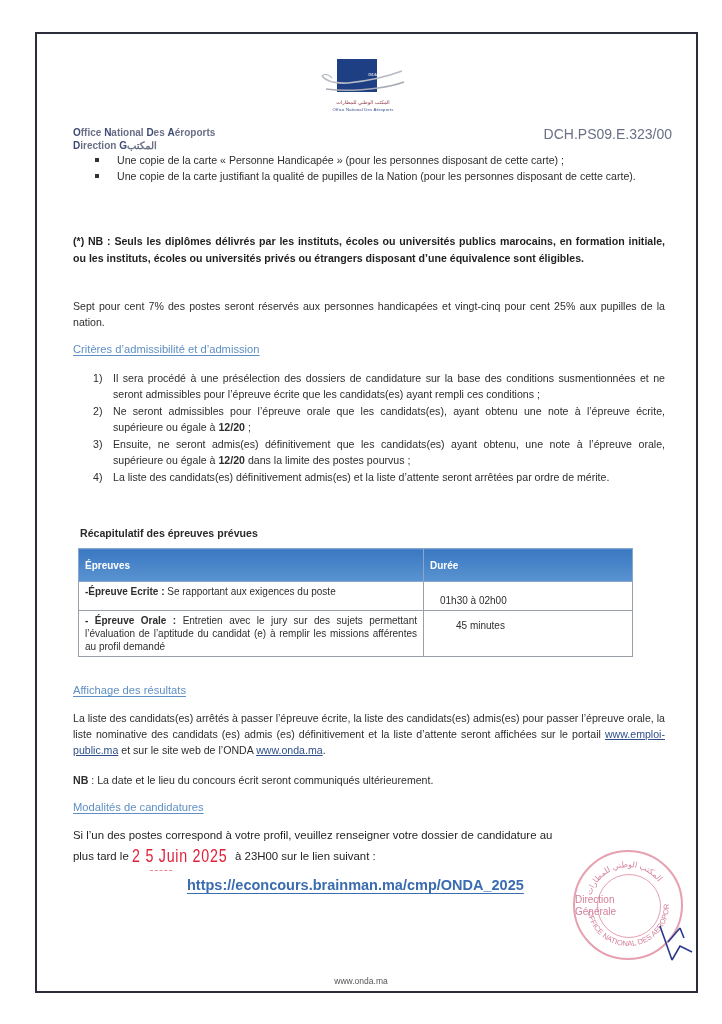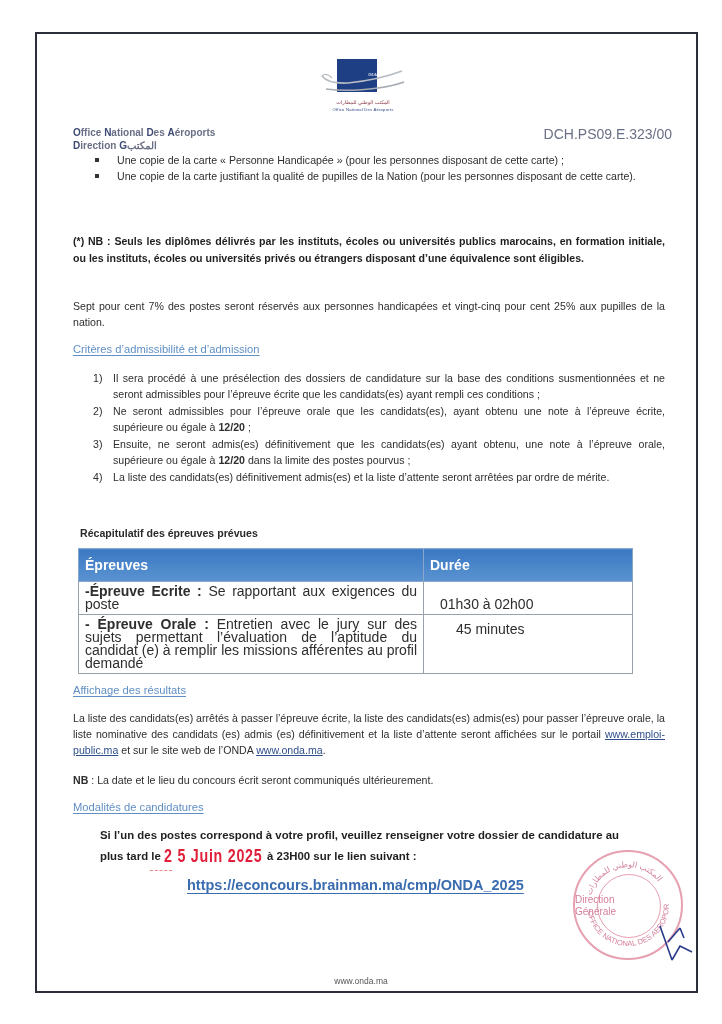--- a/index.html
+++ b/index.html
@@ -16,27 +16,27 @@
   .hdr-right { position:absolute; right:50px; top:126px; font-size:14px; color:#6a6f86; }
   .txt { position:absolute; left:73px; width:592px; font-size:10.6px; line-height:16px; color:#2e2e2e; text-align:justify; }
   ul.bul { position:absolute; left:95px; top:152px; width:570px; margin:0; padding:0; list-style:none; font-size:10.6px; line-height:16.3px; color:#2e2e2e; }
   ul.bul li { position:relative; padding-left:22px; text-align:justify; }
   ul.bul li::before { content:""; position:absolute; left:0; top:6px; width:4px; height:4px; background:#333; }
   .sec { position:absolute; left:73px; font-size:11.2px; color:#5f8fc4; text-decoration:underline; text-underline-offset:2px; }
   ol.crit { position:absolute; left:93px; top:370px; width:572px; margin:0; padding:0; list-style:none; font-size:10.6px; line-height:16px; color:#2e2e2e; }
   ol.crit li { position:relative; padding-left:20px; text-align:justify; margin-bottom:1px; }
   ol.crit li .num { position:absolute; left:0; top:0; }
   .recap { position:absolute; left:80px; top:527px; font-size:10.6px; font-weight:bold; color:#2a2a2a; }
-  table.ep { position:absolute; left:78px; top:548px; width:555px; border-collapse:collapse; font-size:14px; color:#2e2e2e; }
+  table.ep { position:absolute; left:78px; top:548px; width:555px; border-collapse:collapse; font-size:10px; color:#2e2e2e; }
   table.ep th { background:linear-gradient(#3a78c2,#5a93d1); color:#ffffff; text-align:left; font-weight:bold; height:32px; padding:0 6px; border:1px solid #8aa6c8; }
   table.ep td { border:1px solid #9aa0aa; padding:3px 6px; vertical-align:top; line-height:13px; text-align:justify; }
   table.ep td.dur { width:170px; }
   .link { color:#2f4f8a; text-decoration:underline; }
   .bigblue { position:absolute; left:187px; top:877px; font-size:14.5px; font-weight:bold; color:#3a6cb0; text-decoration:underline; text-underline-offset:3px; }
-  .bold-p { position:absolute; left:73px; width:592px; font-size:11.4px; font-weight:bold; color:#1f1f1f; line-height:19px;margin-left:27px; }
+  .bold-p { position:absolute; left:73px; width:592px; font-size:11.4px; font-weight:normal; color:#1f1f1f; line-height:19px; }
   .datestamp { display:inline-block; color:#e0203a; font-family:"Liberation Sans Narrow","Liberation Sans",sans-serif; font-size:19px; letter-spacing:1px; transform:scaleX(0.75); transform-origin:left center; width:100px; vertical-align:-2px; }
   .footer { position:absolute; left:0; width:722px; top:976px; text-align:center; font-size:8.5px; color:#555; }
   .stamp { position:absolute; left:573px; top:850px; width:110px; height:110px; border-radius:50%; border:2px solid #e6a0b0; box-sizing:border-box; }
   .stamp .inner { position:absolute; left:22px; top:22px; width:62px; height:62px; border-radius:50%; border:1.5px solid #e6a0b0; }
   .stamp .t { position:absolute; left:0; width:110px; text-align:left; color:#d4809a; font-size:10px; line-height:11px; }
   .stamp .ring { position:absolute; left:0; top:0; width:106px; height:106px; }
 </style>
 </head>
 <body>
 

